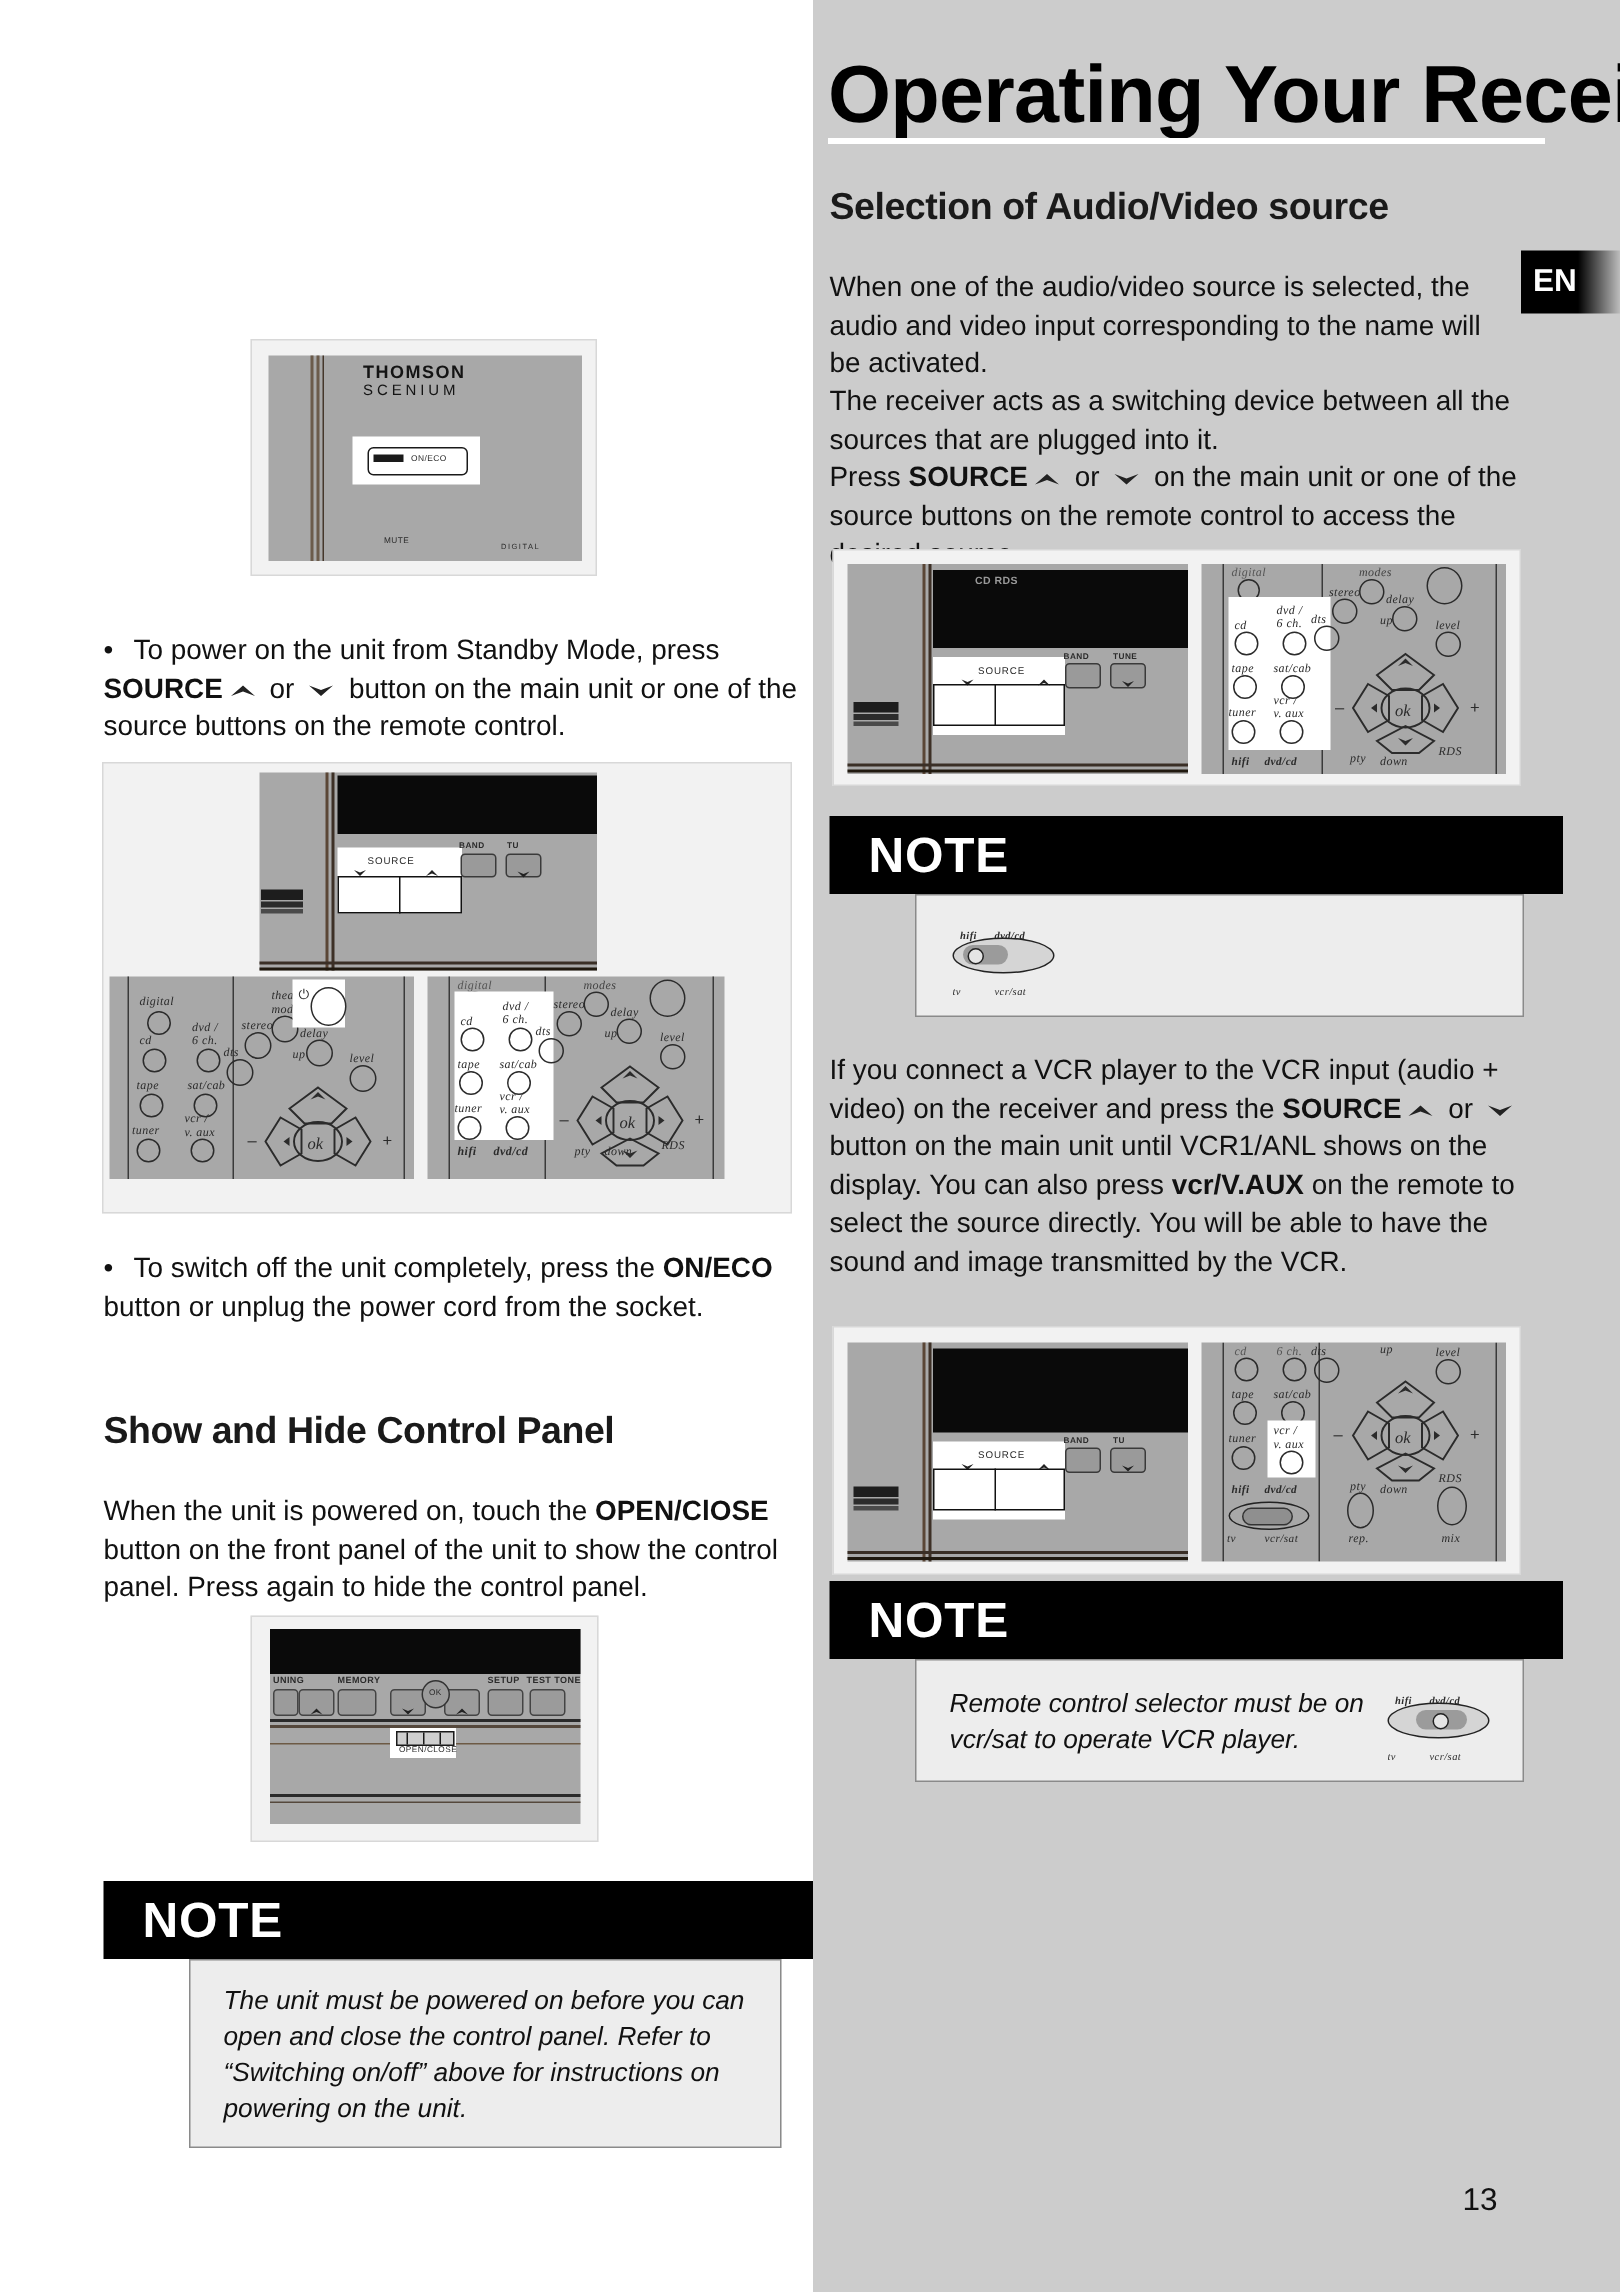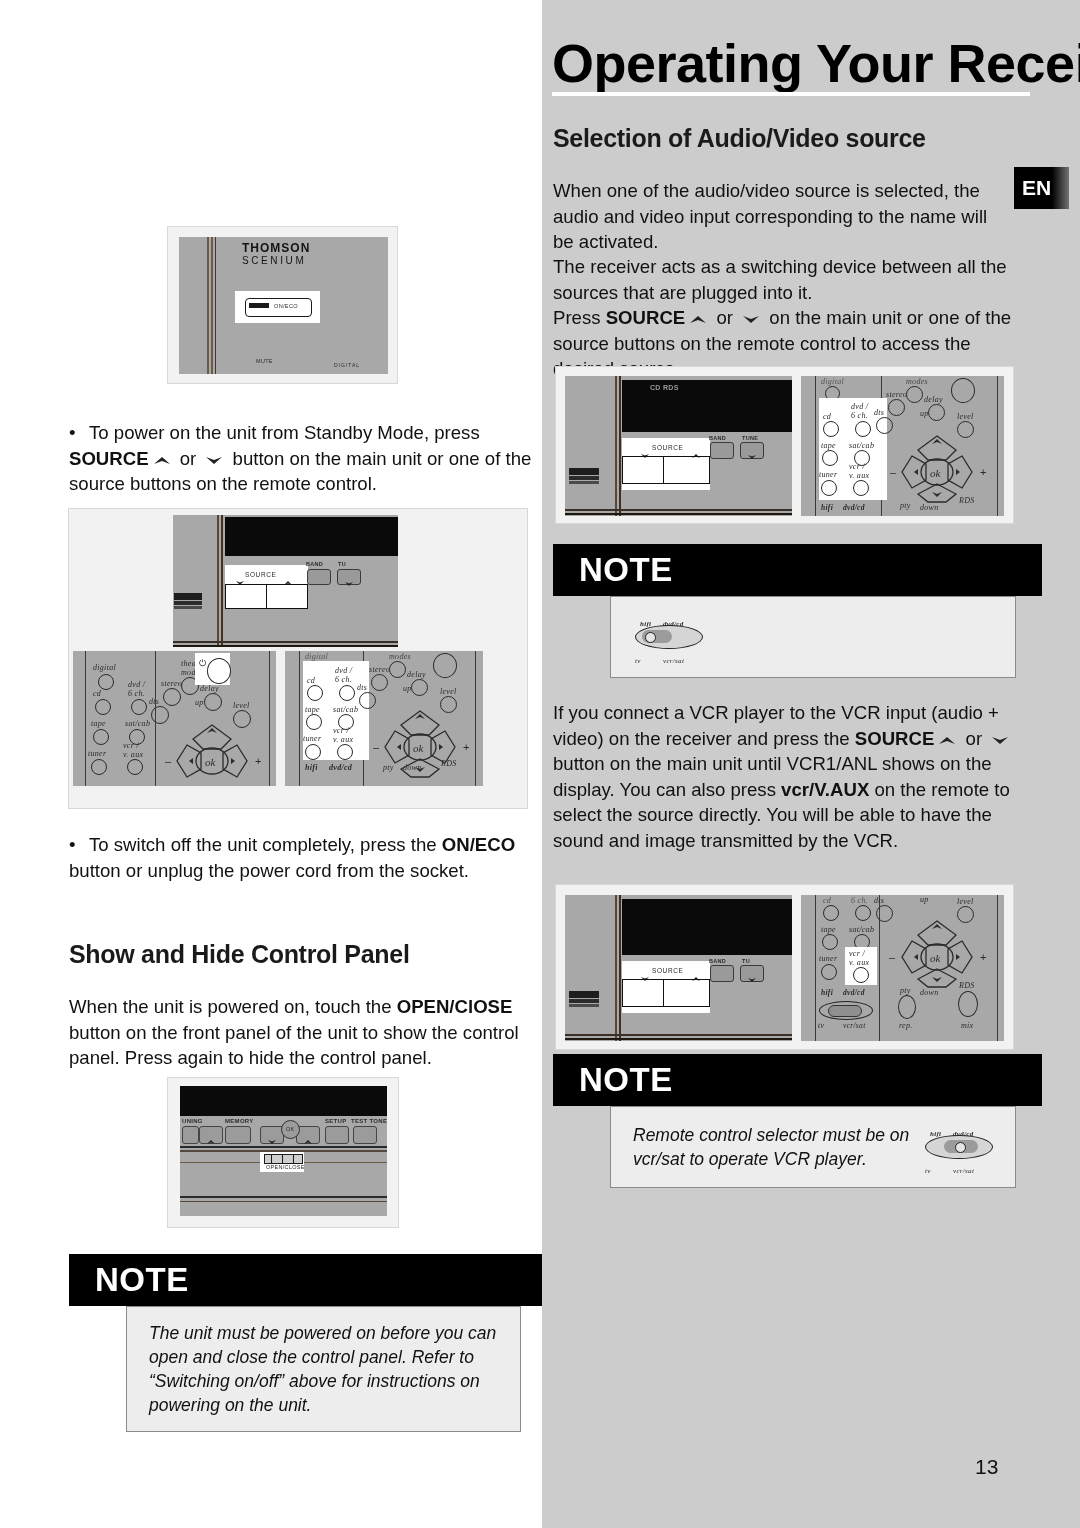--- a/index.html
+++ b/index.html
@@ -18,21 +18,21 @@
   
   .header-title{
     position:absolute;left:10px;top:36px;width:482px;
     color:#000000;font-weight:bold;font-size:54px;letter-spacing:-0.5px;
     line-height:1.0;white-space:nowrap;
   }
   .header-rule{
     position:absolute;left:10px;top:92px;width:478px;height:4px;background:#ffffff;
   }
   .en-badge{
-    position:absolute;left:472px;top:167px;width:55px;height:42px;
+    position:absolute;left:472px;top:167px;width:66px;height:42px;
     background:linear-gradient(to right,#000 0px,#000 38px,#bdbdbd 66px);
   }
   .en-badge span{
     position:absolute;left:8px;top:9px;color:#fff;font-weight:bold;font-size:21px;
   }
 
   
   h2.sect{
     font-size:25px;font-weight:bold;color:#1a1a1a;margin:0;letter-spacing:-0.3px;
   }

